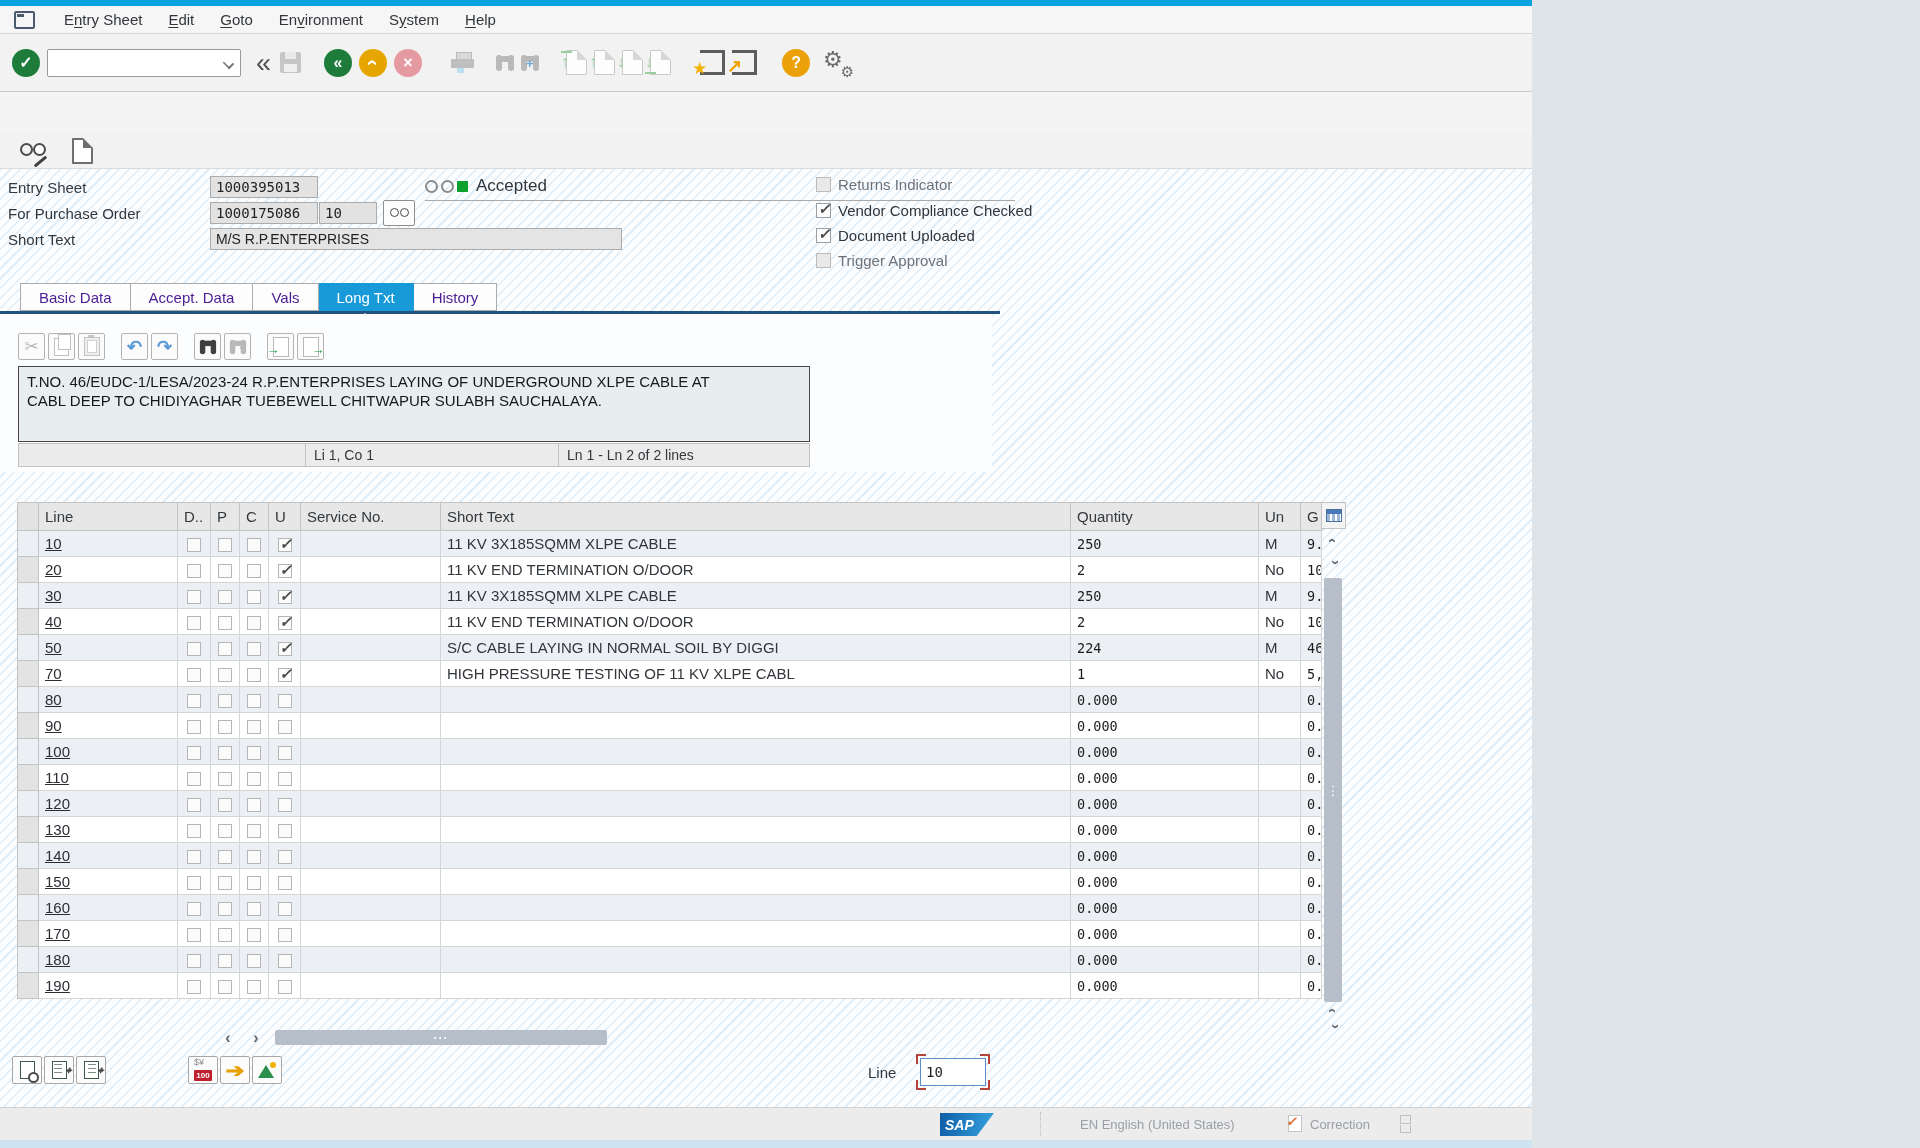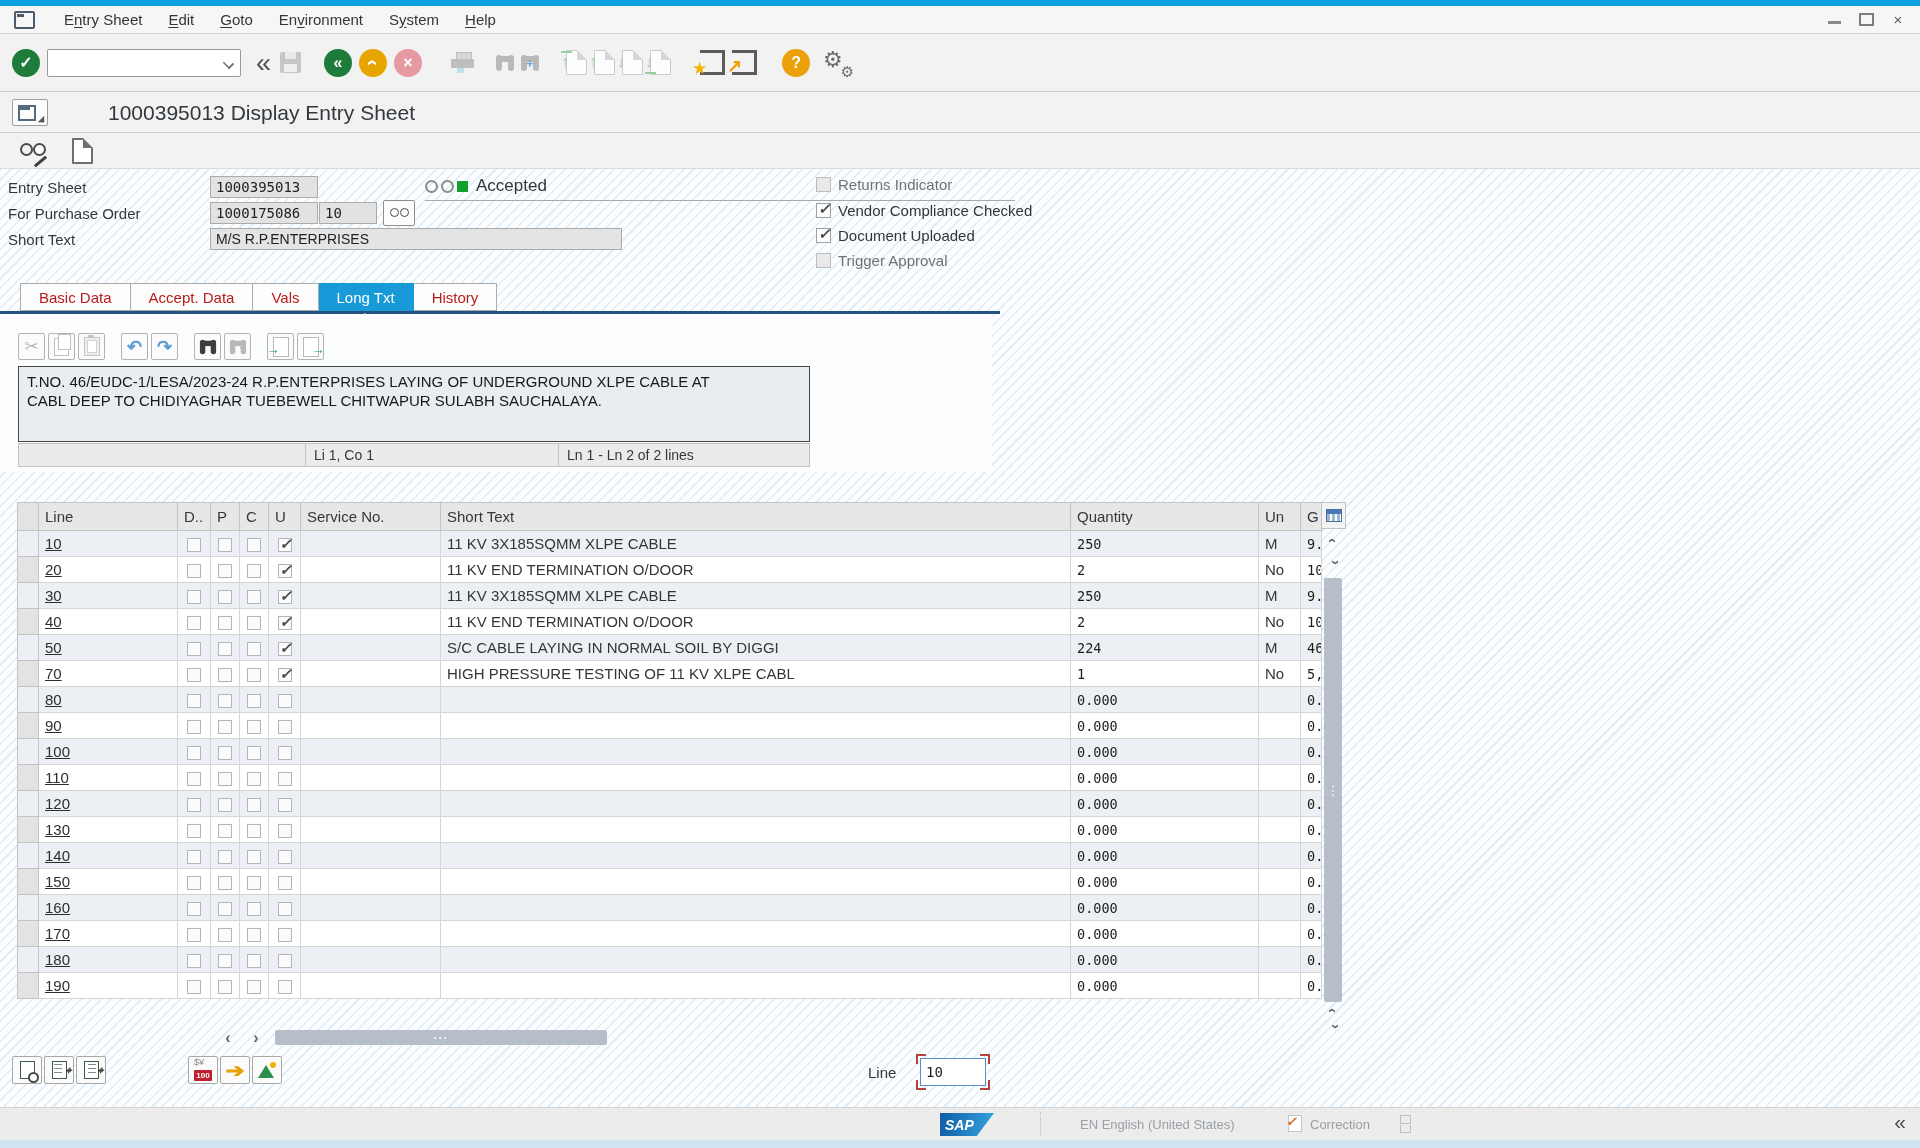--- a/index.html
+++ b/index.html
@@ -1,16 +1,16 @@
 <!DOCTYPE html>
 <html><head>
 <meta charset="utf-8">
 <style>
   html,body{margin:0;padding:0;background:#dfe4e8;}
-  #app{position:relative;width:1920px;height:1148px;background:#f4f4f4;overflow:hidden;
+  #app{position:relative;width:1532px;height:1148px;background:#f4f4f4;overflow:hidden;
        font-family:"Liberation Sans",sans-serif;color:#32363a;-webkit-font-smoothing:antialiased;}
   .mono{font-family:"DejaVu Sans Mono",monospace;}
   
   .top-strip{position:absolute;left:0;top:0;width:1920px;height:6px;background:#0aa2e0;}
   .menubar{position:absolute;left:0;top:6px;width:1920px;height:27px;background:#f6f6f6;
            border-bottom:1px solid #d4d4d4;display:flex;align-items:center;}
   .win-icon{width:17px;height:14px;margin-left:14px;border:2px solid #4c5b6b;border-radius:2px;position:relative;}
   .win-icon::after{content:"";position:absolute;left:1px;top:1px;width:7px;height:3px;background:#4c5b6b;}
   #menu-items{display:flex;margin-left:16px;font-size:15px;}
   .menu-item{padding:3px 13px;cursor:default;}
@@ -95,21 +95,21 @@
   .status-row{position:absolute;left:425px;top:176px;display:flex;align-items:center;font-size:17px;}
   .form-rule{position:absolute;left:425px;top:200px;width:590px;height:1px;background:#a9a9a9;}
   #checkbox-list .cb-row{position:absolute;left:816px;display:flex;align-items:center;gap:7px;font-size:15px;}
   .cb{width:15px;height:15px;border:1px solid #9aa0a6;background:#fdfdfd;position:relative;box-sizing:border-box;}
   .cb.checked::after{content:"✓";position:absolute;left:1px;top:-4px;font-size:15px;font-weight:bold;color:#4a4a4a;}
   .cb.disabled{background:#e9e9e9;border-color:#bcbcbc;}
   .cb-row.muted span.cb-label{color:#6d7278;}
   
   .tabstrip{position:absolute;left:20px;top:283px;display:flex;height:28px;}
   .tab{background:#fdfdfd;border:1px solid #ababab;border-left-width:0;padding:0 18px;font-size:15px;
-       display:flex;align-items:center;color:#b91c1c;}
+       display:flex;align-items:center;color:#4c1d95;}
   .tab:first-child{border-left-width:1px;}
   .tab.active{background:#189ad8;border-color:#189ad8;color:#fff;}
   .tab-underline{position:absolute;left:0;top:311px;width:1000px;height:3px;background:#23527c;}
   .tab-notch{position:absolute;top:-7px;left:358px;width:0;height:0;border:7px solid transparent;border-bottom-color:#23527c;}
   .tab-notch::after{content:"";position:absolute;left:-5px;top:-3px;border:5px solid transparent;border-bottom-color:#fdfdfd;}
   
   .editor-panel{position:absolute;left:0;top:314px;width:992px;height:158px;background:#fcfdfe;}
   .ed-toolbar{position:absolute;left:18px;top:19px;display:flex;gap:3px;}
   .ed-btn{width:27px;height:27px;background:#fbfbfb;border:1px solid #b3b3b3;border-radius:2px;
           display:flex;align-items:center;justify-content:center;padding:0;}
@@ -278,27 +278,20 @@
       </span>
     <button class="tb circle c-help">
         <span>?</span>
       </button>
     <span class="icon-gears">
       <span class="g1">⚙</span>
       <span class="g2">⚙</span>
     </span>
   </div>
 
-  <div class="title-row">
-    <button class="svc-btn">
-      <i class="mini-win"></i>
-      <i class="dd-tri"></i>
-    </button>
-    <h1 class="page-title">1000395013 Display Entry Sheet</h1>
-  </div>
 
   <div class="app-toolbar">
     <span class="icon-glasses">
         <i></i>
       </span>
     <span class="icon-newdoc"></span>
   </div>
 
   <div class="striped"></div>
 

